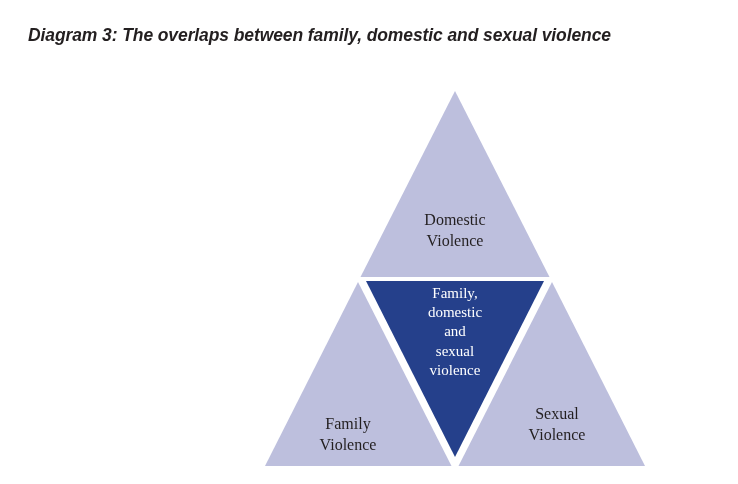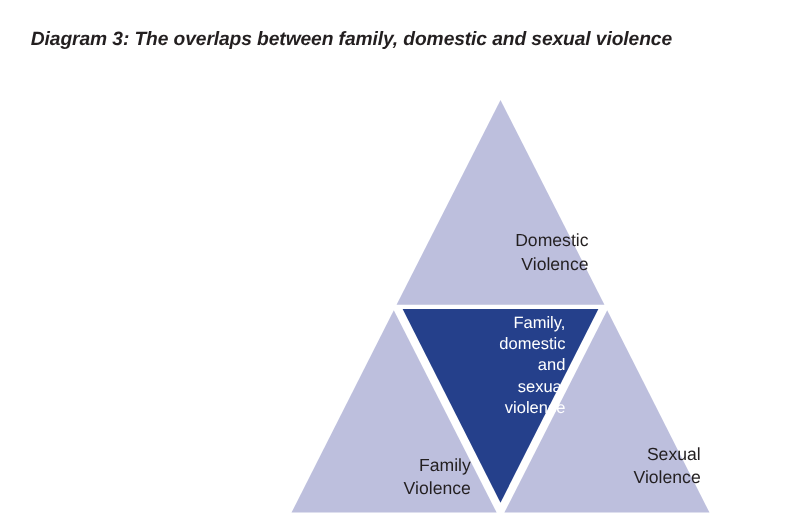--- a/index.html
+++ b/index.html
@@ -51,22 +51,22 @@
   #triangle-svg {
     position: absolute;
     left: 0;
     top: 0;
     display: block;
   }
 
   
   .tri-label {
     position: absolute;
-    text-align: right;
-    font-family: Liberation Sans, sans-serif;
+    text-align: center;
+    font-family: Liberation Serif, serif;
     font-weight: normal;
     white-space: pre-line;
     pointer-events: none;
     user-select: none;
   }
 
   #label-domestic-violence {
     left: 375px;
     top: 209px;
     width: 160px;
@@ -88,21 +88,21 @@
   #label-sexual-violence {
     left: 477px;
     top: 403px;
     width: 160px;
     font-size: 16px;
     line-height: 21px;
     color: #231f20;
   }
 
   #label-center-overlap {
-    left: 374px;
+    left: 385px;
     top: 284px;
     width: 140px;
     font-size: 15px;
     line-height: 19.2px;
     color: #ffffff;
   }
 </style>
 </head>
 <body>
 

